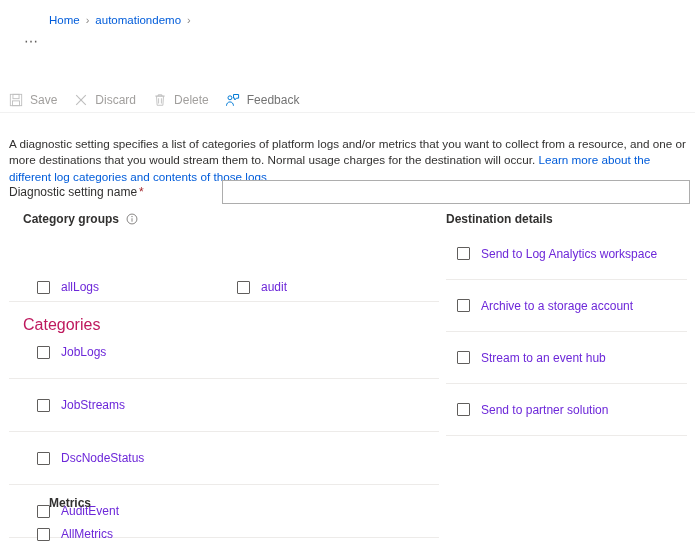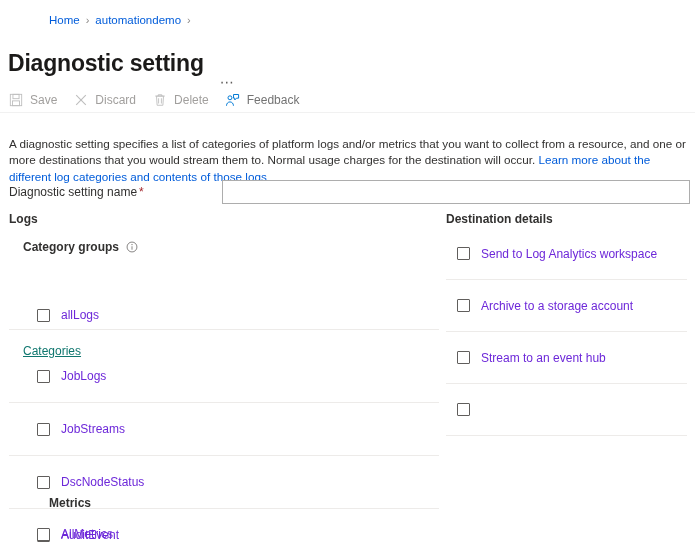--- a/index.html
+++ b/index.html
@@ -121,23 +121,22 @@
   .groups-row { display: flex; align-items: center; height: 28px; margin-top: 47px; }
   .groups-row .cb-row { width: 200px; padding-left: 28px; }
 
   .rule {
     height: 1px; background: #edebe9; border: 0; margin: 0;
   }
   .rule.left  { width: 430px; margin-left: 0; }
   .rule.right { width: 241px; }
 
   .cat-head {
-    font-size: 12px; color: #0f766e;
+    font-size: 16px; color: #be185d;
     margin: 14px 0 4px 14px;
-    text-decoration: underline;
   }
 
   .spacer-12 { height: 12px; }
 
   
   .metrics-block { position: absolute; left: 9px; top: 496px; width: 430px; }
   .metrics-head {
     font-size: 12px; font-weight: bold; color: #323130; margin-bottom: 10px; padding-left: 40px;
   }
 </style>
@@ -147,21 +146,20 @@
 <div class="page">
 
   <nav class="breadcrumb">
     <span class="crumb-link">Home</span>
     <span class="crumb-sep">›</span>
     <span class="crumb-link">automationdemo</span>
     <span class="crumb-sep">›</span>
   </nav>
 
   <div class="title-row">
-    <h1 class="page-title">Diagnostic setting</h1>
     <span class="title-ellipsis">⋯</span>
   </div>
 
   <div class="commandbar">
 
     <div class="cmd disabled">
       <span class="ico">
         <svg width="14" height="14" viewBox="0 0 16 16" fill="none" stroke="#bdbdbd" stroke-width="1">
           <rect x="1.5" y="1.5" width="13" height="13"></rect>
           <rect x="4.5" y="1.5" width="7" height="5"></rect>
@@ -213,38 +211,41 @@
   </p>
 
   <div class="name-row">
     <label class="name-label">
       <span>Diagnostic setting name</span><span class="req-star">*</span>
     </label>
     <input class="name-input" type="text" placeholder="" style="">
   </div>
 
   <div class="col-left">
-    <div class="section-head">Logs</div>
 
     <div class="sub-head">
       <span>Category groups</span>
       <span class="info-icon">
         <svg width="12" height="12" viewBox="0 0 16 16" fill="none" stroke="#605e5c" stroke-width="1">
           <circle cx="8" cy="8" r="6.6"></circle>
           <line x1="8" y1="7" x2="8" y2="11.6"></line>
           <circle cx="8" cy="4.8" r="0.75" fill="#605e5c" stroke="none"></circle>
         </svg>
       </span>
     </div>
 
     <div class="groups-row">
       <div class="cb-row">
         <span class="cbox"></span>
         <span class="cb-label">allLogs</span>
       </div>
+      <div class="cb-row">
+        <span class="cbox"></span>
+        <span class="cb-label">audit</span>
+      </div>
     </div>
 
     <hr class="rule left">
 
     <div class="cat-head">Categories</div>
 
     <div class="cb-row">
       <span class="cbox"></span>
       <span class="cb-label">JobLogs</span>
     </div>
@@ -298,20 +299,21 @@
     <div class="cb-row dest">
       <span class="cbox"></span>
       <span class="cb-label">Stream to an event hub</span>
     </div>
     <div class="spacer-12"></div>
     <hr class="rule right">
     <div class="spacer-12"></div>
 
     <div class="cb-row dest">
       <span class="cbox"></span>
+      <span class="cb-label">Send to partner solution</span>
     </div>
     <div class="spacer-12"></div>
     <hr class="rule right">
   </div>
 
   <div class="metrics-block">
     <div class="metrics-head">Metrics</div>
     <div class="cb-row">
       <span class="cbox"></span>
       <span class="cb-label">AllMetrics</span>

